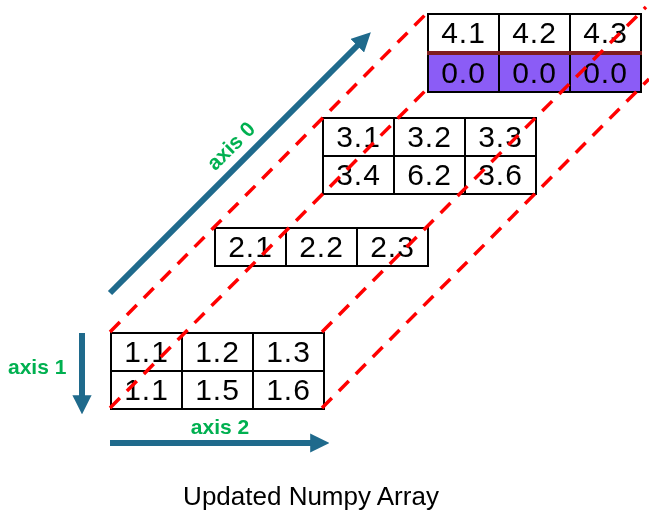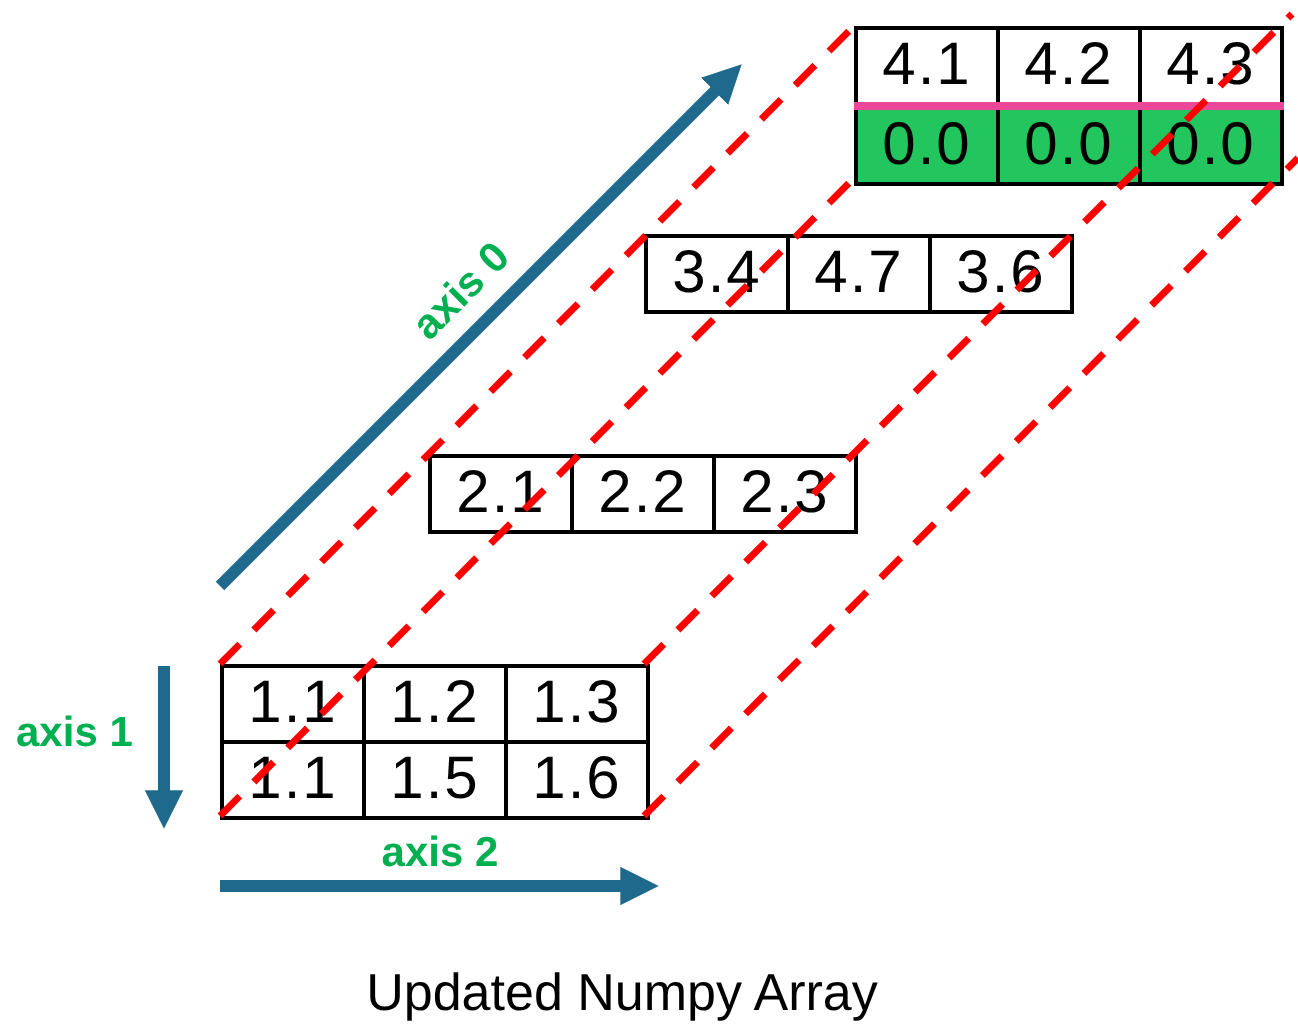--- a/index.html
+++ b/index.html
@@ -34,22 +34,22 @@
     letter-spacing: 1px;
     color: #000000;
     background: #ffffff;
     margin-left: 16px;
   }
   .slice-1 { left: 110px; top: 332px; padding-left: 11px; }
   .slice-2 { left: 214px; top: 227px; }
   .slice-3 { left: 322px; top: 117px; }
   .slice-4 { left: 427px; top: 13px;  }
   tr.highlight td {
-    background: #22c55e;
-    border-top: 4px solid #ec4899;
+    background: #8b5cf6;
+    border-top: 4px solid #7f1d1d;
   }
 
   
   svg.overlay {
     position: absolute;
     left: 0; top: 0;
     width: 649px;
     height: 514px;
     z-index: 2;
     pointer-events: none;
@@ -127,23 +127,28 @@
         <tr>
       <td>2.1</td>
       <td>2.2</td>
       <td>2.3</td>
     </tr>
   </tbody>
     </table>
 
   <table class="slice slice-3">
     <tbody>
+        <tr>
+      <td>3.1</td>
+      <td>3.2</td>
+      <td>3.3</td>
+    </tr>
     <tr>
       <td>3.4</td>
-      <td>4.7</td>
+      <td>6.2</td>
       <td>3.6</td>
     </tr>
   </tbody>
     </table>
 
   <table class="slice slice-4">
     <tbody>
         <tr>
       <td>4.1</td>
       <td>4.2</td>

